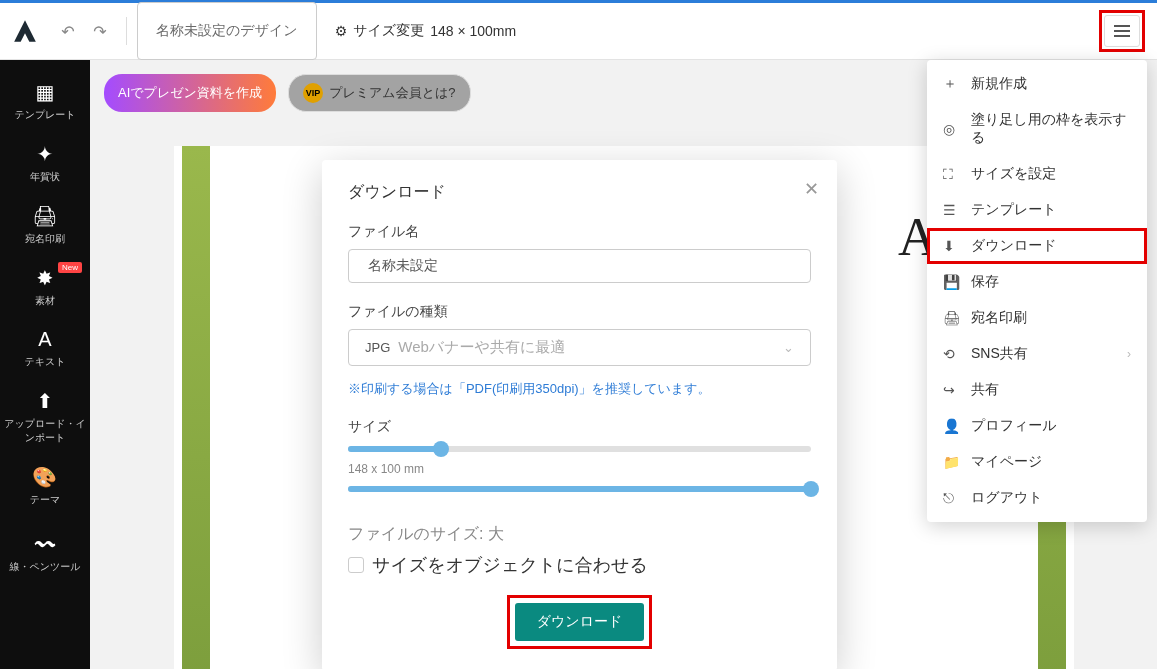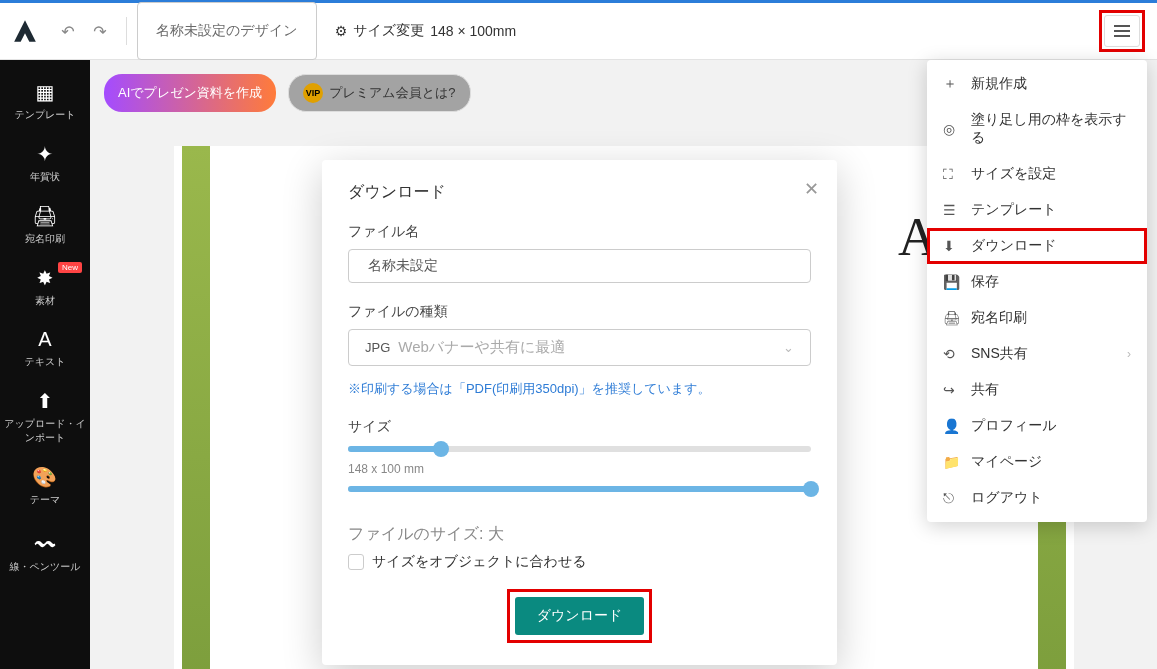--- a/index.html
+++ b/index.html
@@ -47,21 +47,21 @@
     .minput { width: 100%; border: 1px solid #ccc; border-radius: 4px; padding: 8px 19px; font-size: 14px; color: #555; }
     .mselect { width: 100%; border: 1px solid #ccc; border-radius: 4px; padding: 8px 16px; font-size: 13px; color: #555; display: flex; align-items: center; cursor: pointer; }
     .mselect .sub { color: #aaa; font-size: 15px; margin-left: 8px; }
     .mselect .caret { margin-left: auto; color: #bbb; }
     .notice { color: #2e7cd6; font-size: 13px; margin-top: 14px; }
     .slider-track { position: relative; height: 6px; background: #e0e0e0; border-radius: 3px; margin-top: 10px; }
     .slider-fill { position: absolute; height: 100%; background: #6cb5e5; border-radius: 3px; left:0; }
     .slider-thumb { position: absolute; top: -5px; width: 16px; height: 16px; background: #6cb5e5; border-radius: 50%; transform: translateX(-50%); }
     .sizetxt { color: #888; font-size: 12px; margin-top: 10px; }
     .small-gray { color: #888; font-size: 16px; margin-top: 32px; }
-    .chk-row { display: flex; align-items: center; gap: 8px; margin-top: 8px; font-size: 14px; color: #333; }
+    .chk-row { display: flex; align-items: center; gap: 8px; margin-top: 8px; font-size: 18px; color: #333; }
     .chk { width: 16px; height: 16px; border: 1px solid #ccc; border-radius: 3px; }
     .dlbtn-wrap { display: flex; justify-content: center; margin-top: 18px; border: 3px solid #e30000; padding: 5px; width: fit-content; margin-left: auto; margin-right: auto; }
     .dlbtn { background: #0a8a80; color: #fff; font-size: 14px; padding: 10px 22px; border: none; border-radius: 3px; cursor: pointer; }
   </style>
 </head>
 <body>
 
 <div class="topbar-blue"></div>
 <div class="toolbar">
   <svg class="logo" viewBox="0 0 24 24">

